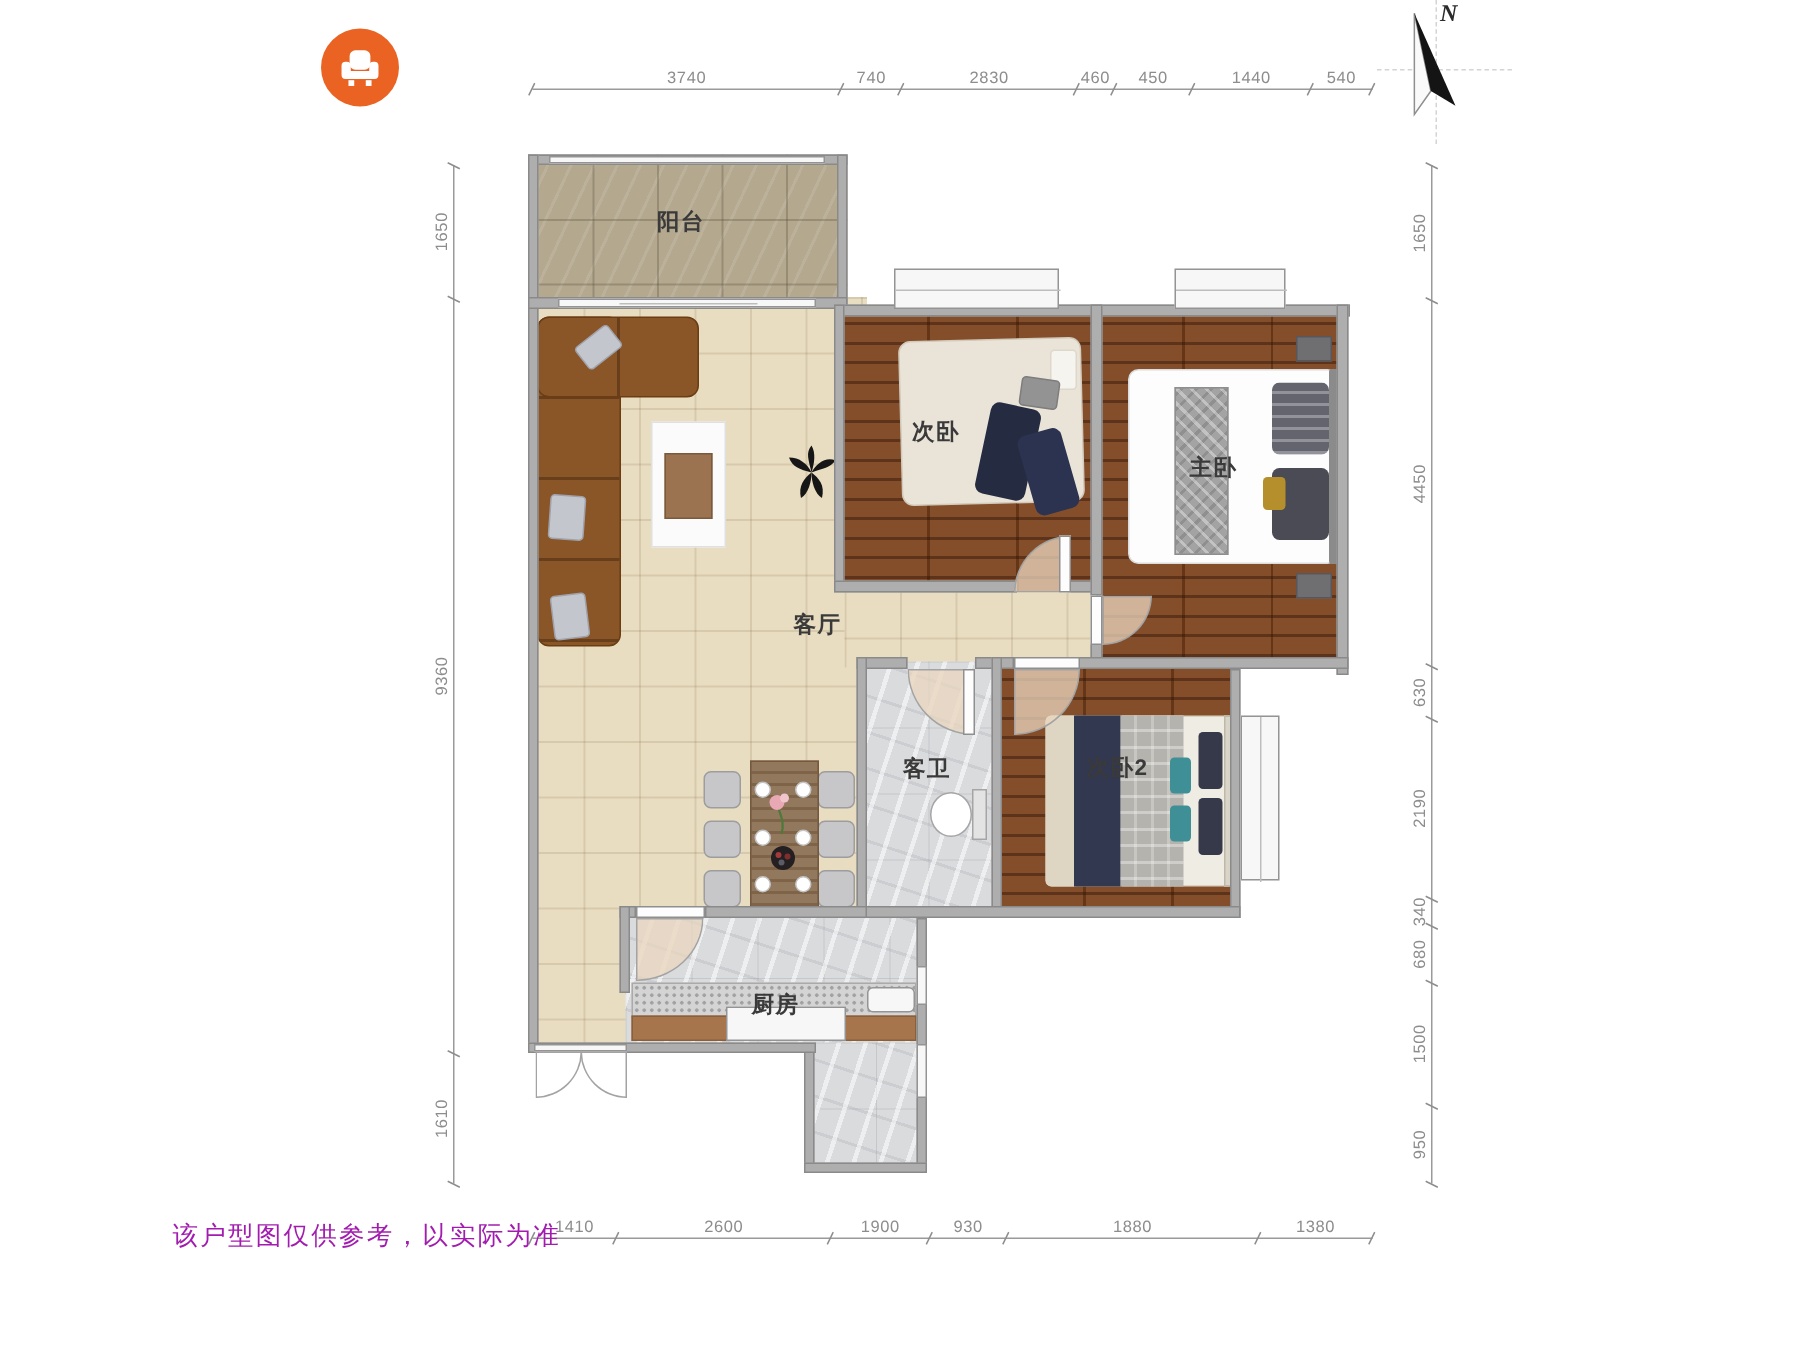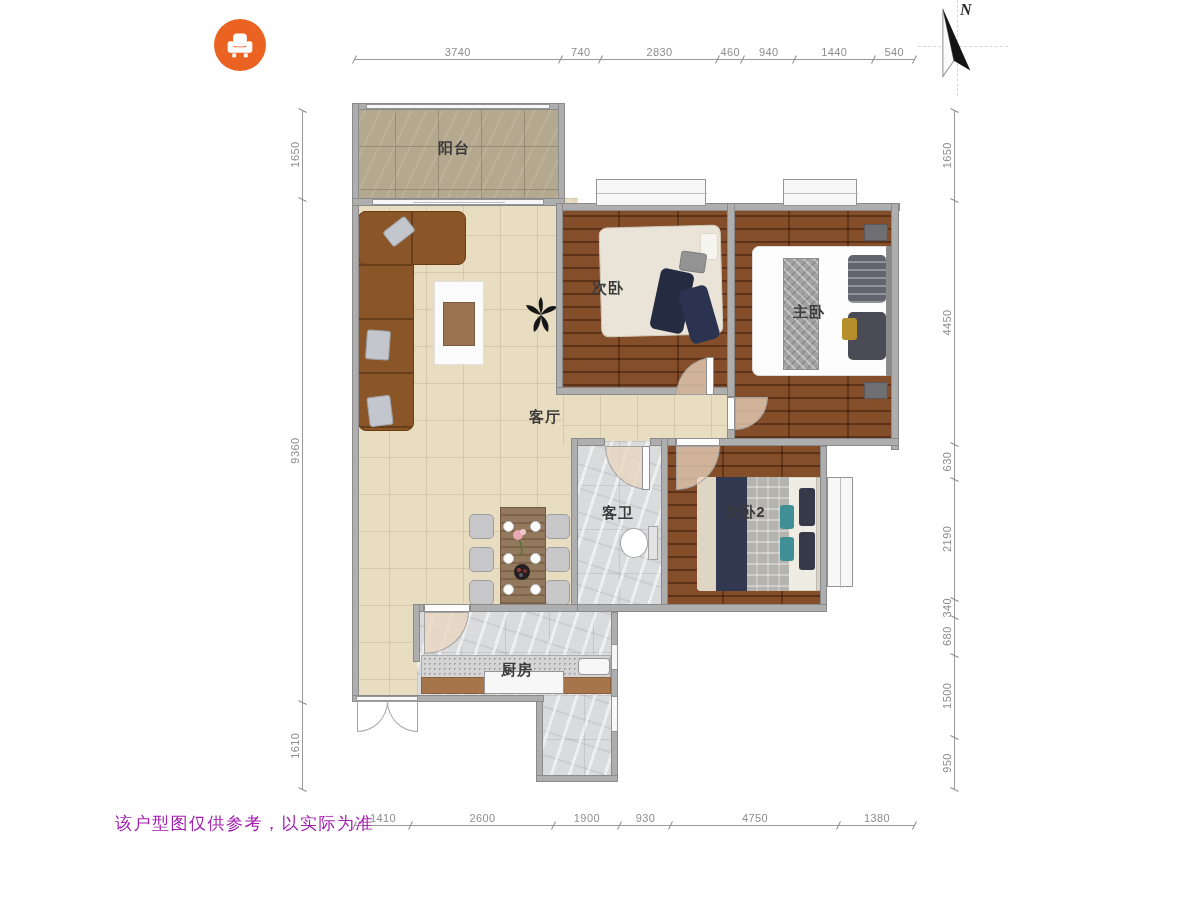--- a/index.html
+++ b/index.html
@@ -232,21 +232,21 @@
   <div class="door-leaf" style="left:642px;top:446px;width:8px;height:44px;"></div>
   <div class="door-arc" style="left:676px;top:446px;width:44px;height:44px;border-radius:0 0 100% 0;"></div>
   <div class="door-leaf" style="left:676px;top:438px;width:44px;height:8px;"></div>
   <div class="door-arc" style="left:424px;top:612px;width:45px;height:42px;border-radius:0 0 100% 0;"></div>
   <div class="door-leaf" style="left:424px;top:604px;width:46px;height:8px;"></div>
   <div class="door-arc" style="left:357px;top:701px;width:31px;height:31px;border-radius:0 0 100% 0;background:#fff;"></div>
   <div class="door-arc" style="left:387px;top:701px;width:31px;height:31px;border-radius:0 0 0 100%;background:#fff;"></div>
 
   <span class="room-label" style="left:434px;top:148px;padding-left:40px;">阳台</span>
   <span class="room-label" style="left:545px;top:417px;">客厅</span>
-  <span class="room-label" style="left:608px;top:288px;">次卧</span>
+  <span class="room-label" style="left:624px;top:288px;">次卧</span>
   <span class="room-label" style="left:809px;top:312px;">主卧</span>
   <span class="room-label" style="left:618px;top:513px;text-align:right;">客卫</span>
   <span class="room-label" style="left:745px;top:512px;">次卧2</span>
   <span class="room-label" style="left:517px;top:670px;">厨房</span>
 </div>
 
 <div class="dim-row" style="left:355px;top:46px;width:560px;">
     <span class="base"></span>
     <span class="dim-seg" style="width:36.702649656526006%">
       <span class="tick"></span>
@@ -259,21 +259,21 @@
     <span class="dim-seg" style="width:20.80471050049068%">
       <span class="tick"></span>
       <span class="lbl">2830</span>
     </span>
     <span class="dim-seg" style="width:4.5142296368989205%">
       <span class="tick"></span>
       <span class="lbl">460</span>
     </span>
     <span class="dim-seg" style="width:9.224730127576054%">
       <span class="tick"></span>
-      <span class="lbl">940</span>
+      <span class="lbl">450</span>
     </span>
     <span class="dim-seg" style="width:14.131501472031404%">
       <span class="tick"></span>
       <span class="lbl">1440</span>
     </span>
     <span class="dim-seg" style="width:7.360157016683022%">
       <span class="tick"></span>
       <span class="lbl">540</span>
     </span>
     <span class="endtick"></span>
@@ -291,21 +291,21 @@
     <span class="dim-seg" style="width:11.776251226692837%">
       <span class="tick"></span>
       <span class="lbl">1900</span>
     </span>
     <span class="dim-seg" style="width:9.126594700686947%">
       <span class="tick"></span>
       <span class="lbl">930</span>
     </span>
     <span class="dim-seg" style="width:30.029440628066734%">
       <span class="tick"></span>
-      <span class="lbl">4750</span>
+      <span class="lbl">1880</span>
     </span>
     <span class="dim-seg" style="width:13.542688910696763%">
       <span class="tick"></span>
       <span class="lbl">1380</span>
     </span>
     <span class="endtick"></span>
   </div>
 <div class="dim-row dim-vert" style="left:289px;top:789px;width:679px;">
     <span class="base"></span>
     <span class="dim-seg" style="width:12.757527733755945%">

